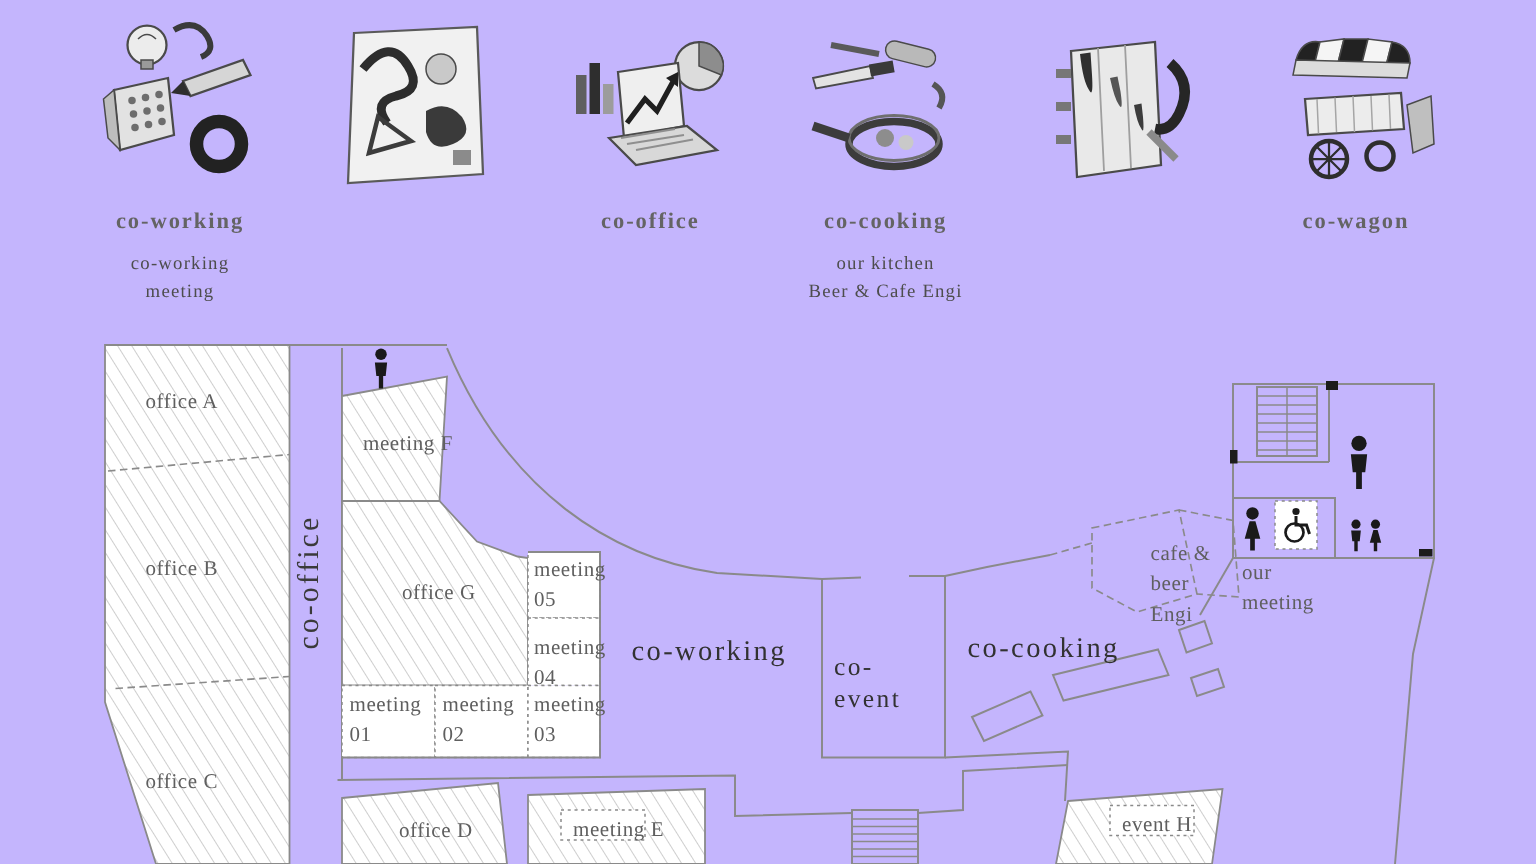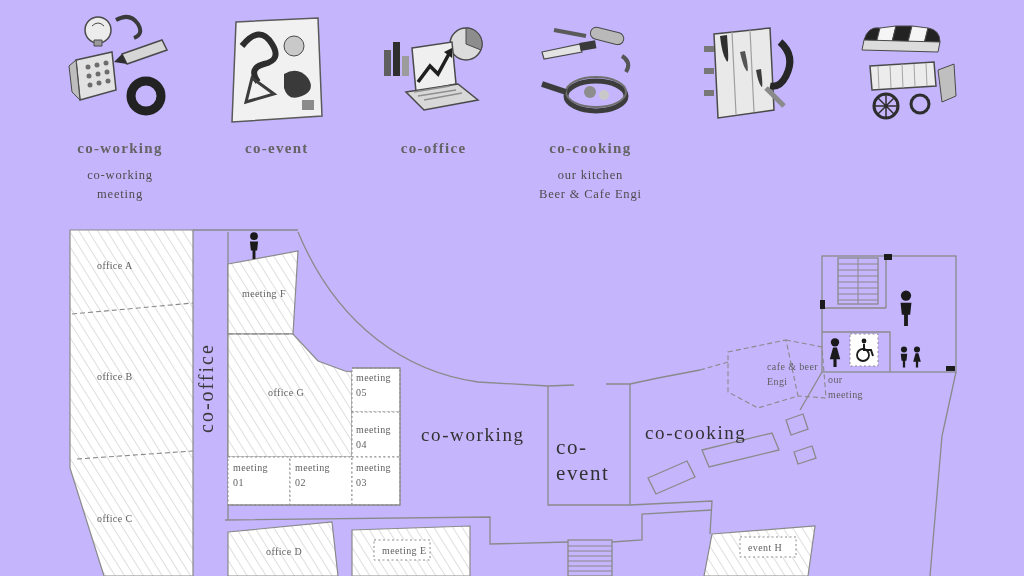--- a/index.html
+++ b/index.html
@@ -13,29 +13,29 @@
   .legend { position:absolute; top:2px; left:46px; width:932px; display:flex; justify-content:space-between; }
   .legend-item { width:148px; text-align:center; cursor:pointer; }
   .legend-icon { height:132px; display:flex; align-items:flex-end; justify-content:center; }
   .legend-label { margin-top:6px; font-size:15px; font-weight:700; color:#646464; letter-spacing:1.3px; }
   .legend-sub { margin-top:9px; font-size:12.5px; color:#4d4d4d; letter-spacing:0.8px; line-height:1.55; white-space:pre-line; }
 
   
   .plan { position:absolute; inset:0; }
   .plan-svg { position:absolute; left:0; top:0; }
   .room-label {
-    position:absolute; font-size:10px; color:#5f5f5f; letter-spacing:0.4px;
+    position:absolute; font-size:14px; color:#5f5f5f; letter-spacing:0.4px;
     line-height:1.45; white-space:pre-line;
   }
   .room-label.center { text-align:left;margin-left:40px; }
   .big-label {
     position:absolute; font-size:19px; color:#323232; letter-spacing:1.6px;
     white-space:pre-line;
   }
-  .big-label.event { font-size:21px; line-height:1.25; }
+  .big-label.event { font-size:17px; line-height:1.25; }
   .vert-label {
     position:absolute; left:195px; top:433px; font-size:20px; color:#3a3a3a;
     letter-spacing:2px; transform:rotate(-90deg); transform-origin:0 0; white-space:nowrap;
   }
 
   
   .wall { fill:none; stroke:#8a8a8a; stroke-width:1.3; }
   .dash { fill:none; stroke:#8a8a8a; stroke-width:1.1; stroke-dasharray:5 3; }
   .dot  { fill:#ffffff; stroke:#8a8a8a; stroke-width:1; stroke-dasharray:2 2.5; }
   .dotroom { fill:#ffffff; stroke:#8a8a8a; stroke-width:1; stroke-dasharray:2 2.5; }
@@ -81,21 +81,20 @@
       <div class="legend-icon">
         <svg width="110" height="118" viewBox="0 0 110 118">
           <path d="M14 6 L96 2 L100 100 L10 106 Z" fill="#f1f1f1" stroke="#5a5a5a" stroke-width="1.5"></path>
           <path d="M20 30 q18 -22 30 -2 q10 16 -8 20 q-16 4 -6 18" fill="none" stroke="#2d2d2d" stroke-width="6"></path>
           <path d="M30 62 L52 78 L24 86 Z" fill="none" stroke="#3c3c3c" stroke-width="3"></path>
           <circle cx="72" cy="30" r="10" fill="#c9c9c9" stroke="#4a4a4a"></circle>
           <path d="M62 58 q14 -8 24 4 q8 12 -6 18 q-14 6 -18 -8" fill="#3a3a3a"></path>
           <rect x="80" y="84" width="12" height="10" fill="#8b8b8b"></rect>
         </svg>
       </div>
-      <div class="legend-label">co-event</div>
       <div class="legend-sub"></div>
     </div>
 
     <div class="legend-item">
       <div class="legend-icon">
         <svg width="112" height="112" viewBox="0 0 112 112">
           <rect x="6" y="28" width="7" height="26" fill="#5f5f5f"></rect>
           <rect x="15" y="20" width="7" height="34" fill="#2e2e2e"></rect>
           <rect x="24" y="34" width="7" height="20" fill="#9c9c9c"></rect>
           <circle cx="88" cy="22" r="16" fill="#dcdcdc" stroke="#4a4a4a" stroke-width="1.5"></circle>
@@ -161,20 +160,21 @@
           </g>
           <path d="M18 22 L94 24 L92 34 L16 32 Z" fill="#dcdcdc" stroke="#4a4a4a"></path>
           <path d="M24 48 L88 44 L90 68 L26 72 Z" fill="#ececec" stroke="#4a4a4a" stroke-width="1.5"></path>
           <path d="M32 48 L33 71 M44 47 L45 70 M56 46 L57 70 M68 46 L69 69 M80 45 L81 68" stroke="#a5a5a5" stroke-width="1"></path>
           <circle cx="40" cy="88" r="12" fill="none" stroke="#2e2e2e" stroke-width="3"></circle>
           <path d="M40 76 L40 100 M28 88 L52 88 M32 80 L48 96 M32 96 L48 80" stroke="#2e2e2e" stroke-width="1.5"></path>
           <circle cx="74" cy="86" r="9" fill="none" stroke="#2e2e2e" stroke-width="3"></circle>
           <path d="M92 52 L108 46 L110 78 L96 84 Z" fill="#bfbfbf" stroke="#4a4a4a"></path>
         </svg>
       </div>
+      <div class="legend-label">co-wagon</div>
       <div class="legend-sub"></div>
     </div>
 
   </div>
 
   <div class="plan">
 
     <svg class="plan-svg" width="1024" height="576" viewBox="0 0 1024 576">
       <defs>
         <pattern id="hatch" patternUnits="userSpaceOnUse" width="8" height="8" patternTransform="rotate(-32)">

